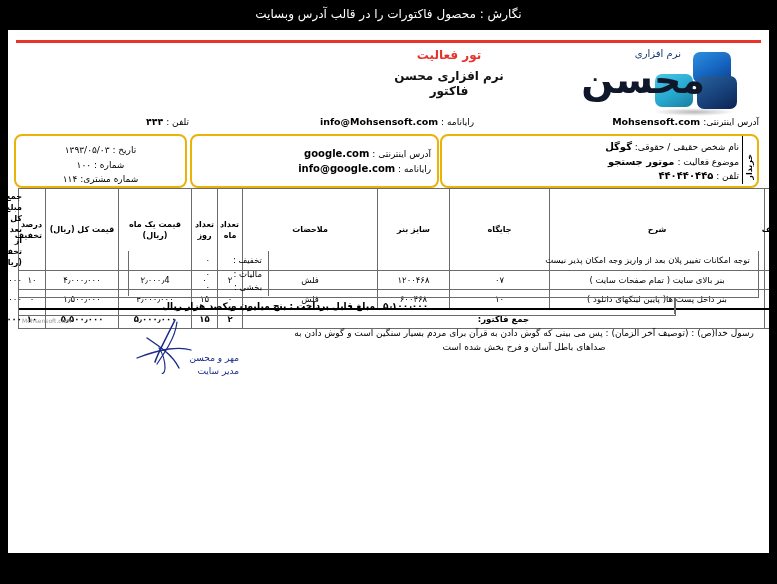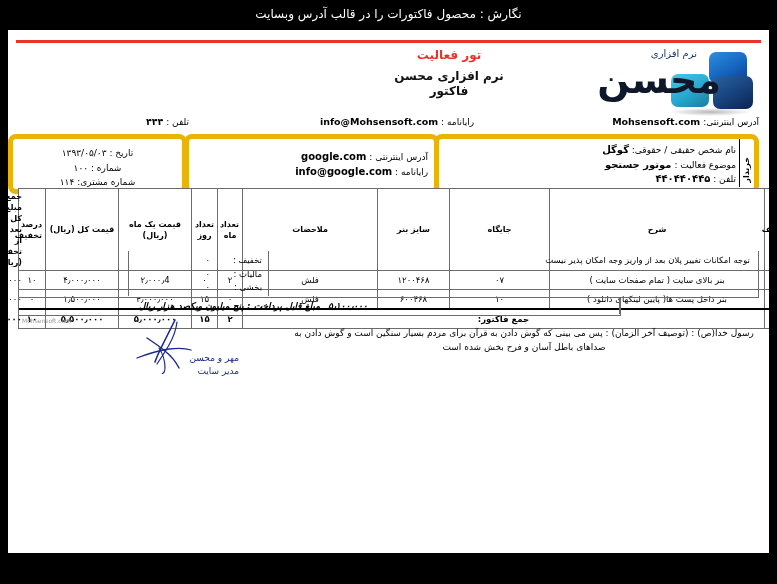--- a/index.html
+++ b/index.html
@@ -58,21 +58,21 @@
   
   .red-rule {
     position: absolute;
     left: 8px; top: 10px;
     width: 745px;
     height: 3px;
     background: #e8332a;
   }
   .logo-wrap {
     position: absolute;
-    right: 14px; top: 16px;
+    right: 30px; top: 16px;
     width: 190px; height: 78px;
   }
   .logo-soft-word {
     position: absolute;
     right: 58px; top: 2px;
     font-size: 10px;
     color: #15386b;
     direction: rtl;
     white-space: nowrap;
   }
@@ -132,21 +132,21 @@
   .c-web   { right: 0px; }
   .c-mail  { right: 285px; }
   .c-tel   { right: 570px; }
   .contact-item b { font-size: 9.5px; }
   
   .boxes { position: absolute; left: 10px; top: 104px; width: 741px; height: 52px; }
   .ibox {
     position: absolute;
     top: 0;
     height: 50px;
-    border: 5px solid #eab308;
+    border: 2px solid #eab308;
     border-radius: 8px;
     background: #ffffff;
     direction: rtl;
   }
   .box-buyer { right: 0px; width: 315px; }
   .box-net   { right: 320px; width: 245px; }
   .box-meta  { right: 572px; width: 169px; }
   .vlabel {
     position: absolute;
     right: 0; top: 0;
@@ -248,28 +248,27 @@
   .sum-fields .f-lab { min-width: 42px; }
   .sum-blank {
     position: absolute;
     right: 630px; top: 0;
     width: 109px; height: 45px;
   }
   
   .payable {
     position: absolute;
     left: 10px; top: 268px;
-    width: 603px; height: 18px;
+    width: 658px; height: 18px;
     border: 1px solid #6b6b6b;
     border-top: none;
     direction: rtl;
     box-sizing: border-box;
     font-size: 9px;
     font-weight: bold;
-    font-style: italic;
   }
   .payable .p-text {
     position: absolute;
     right: 300px; top: 3px;
     white-space: nowrap;
   }
   .payable .p-amt {
     position: absolute;
     right: 0px; top: 0;
     width: 300px;

